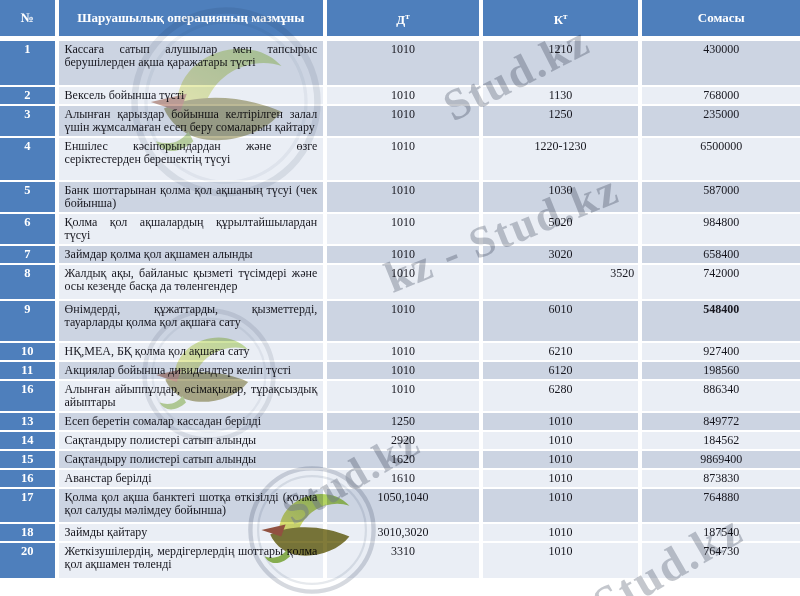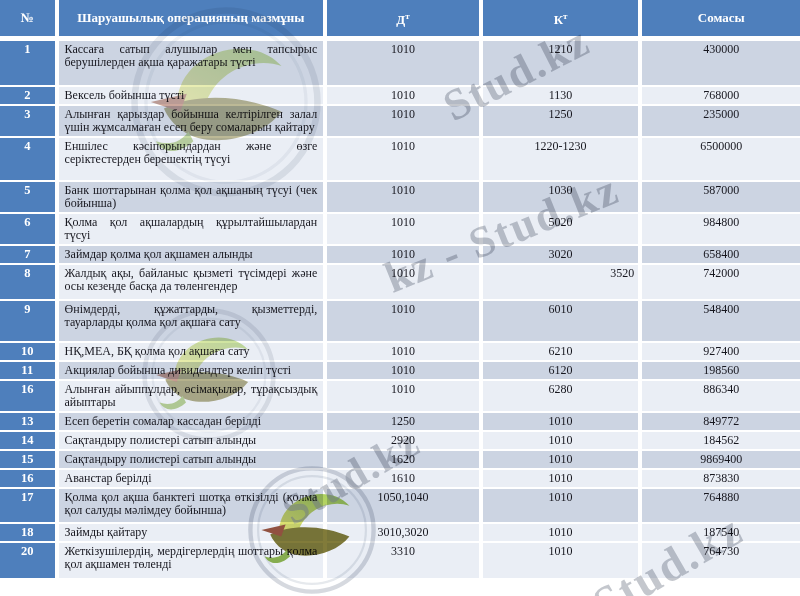--- a/index.html
+++ b/index.html
@@ -193,21 +193,21 @@
           <td class="col-content" style="padding-bottom: 3px;">Жалдық ақы, байланыс қызметі түсімдері және осы кезеңде басқа да төленгендер</td>
           <td class="col-debit" style="padding-bottom: 12px;">1010</td>
           <td class="col-credit" style="padding-bottom: 19px; text-align: right;">3520</td>
           <td class="col-amount" style="padding-bottom: 12px;">742000</td>
         </tr>
         <tr class="band-dark">
           <td class="col-num" style="padding-bottom: 12px;">9</td>
           <td class="col-content" style="padding-bottom: 12px;">Өнімдерді, құжаттарды, қызметтерді, тауарларды қолма қол ақшаға сату</td>
           <td class="col-debit" style="padding-bottom: 12px;">1010</td>
           <td class="col-credit" style="padding-bottom: 12px;">6010</td>
-          <td class="col-amount" style="padding-bottom: 24px;">548400</td>
+          <td class="col-amount" style="padding-bottom: 24px; font-weight: bold;">548400</td>
         </tr>
         <tr class="band-light">
           <td class="col-num">10</td>
           <td class="col-content">НҚ,МЕА, БҚ қолма қол ақшаға сату</td>
           <td class="col-debit">1010</td>
           <td class="col-credit">6210</td>
           <td class="col-amount">927400</td>
         </tr>
         <tr class="band-dark">
           <td class="col-num">11</td>

